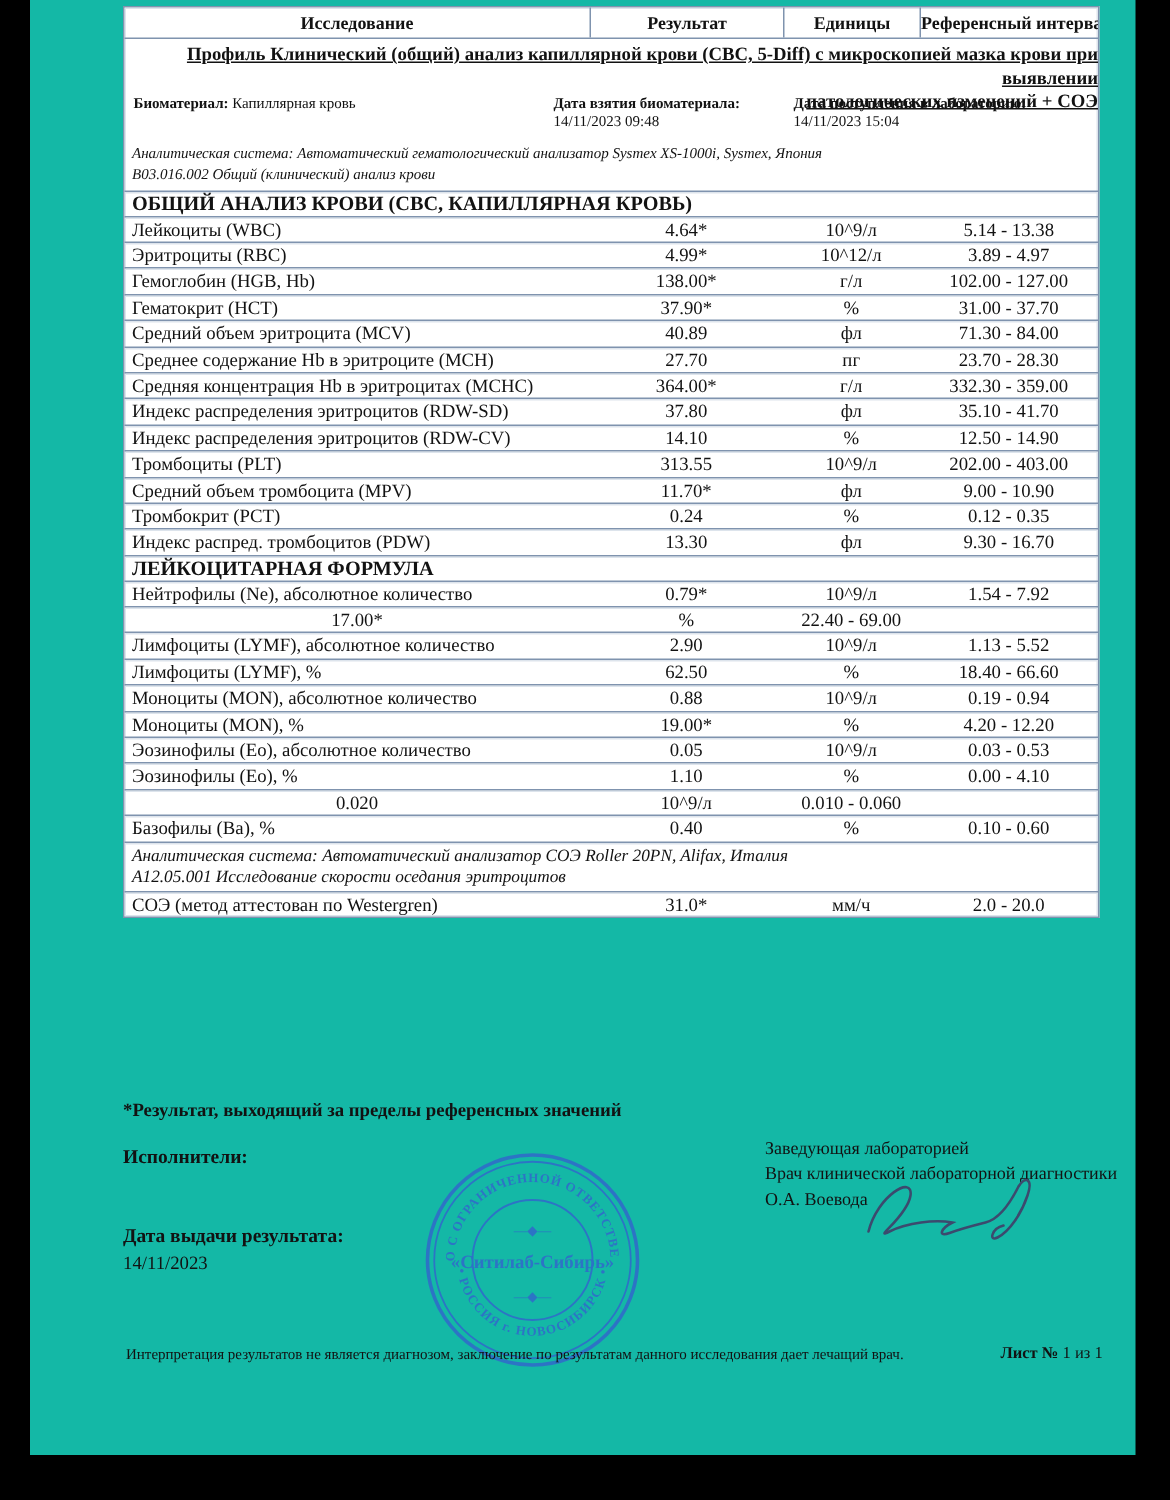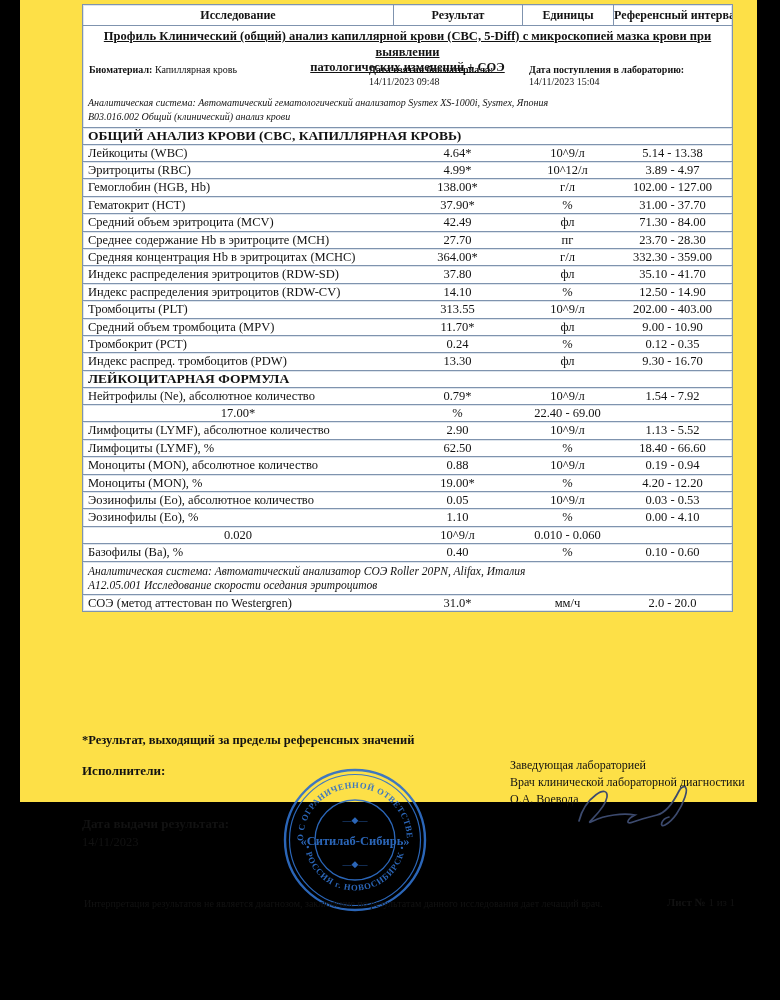--- a/index.html
+++ b/index.html
@@ -11,43 +11,43 @@
   *{margin:0;padding:0;box-sizing:border-box;}
   html,body{width:780px;height:1000px;}
   body{
     background:#000;
     font-family:"Liberation Serif","DejaVu Serif",serif;
     color:var(--ink);
     position:relative;
     overflow:hidden;
   }
   .page{
-    position:absolute;left:20px;top:0;width:737px;height:802px;
-    background:#fde047;
+    position:absolute;left:20px;top:0;width:737px;height:970px;
+    background:#14b8a6;
   }
   
   .report-table{
     position:absolute;left:62px;top:4px;width:651px;
     border:1px solid var(--bd);
     box-shadow:inset 0 0 0 1px var(--bdl);
     background:#fff;
   }
   .thead{
     display:grid;
     grid-template-columns:310px 129px 91px 119px;
     height:21px;
     border-bottom:1px solid var(--bd);
   }
   .hcell{
     font-weight:bold;font-size:12px;line-height:20px;text-align:center;
     white-space:nowrap;overflow:hidden;
   }
   .hcell + .hcell{border-left:1px solid var(--bd);}
   .title-block{
-    height:35px;padding-top:3px;text-align:center;
+    height:35px;padding-top:3px;text-align:right;
     font-weight:bold;font-size:12.5px;line-height:15.5px;
   }
   .title-block span{text-decoration:underline;}
   .bio-block{
     position:relative;height:35px;font-size:10px;
   }
   .bio-label{font-weight:bold;}
   .bio-material{position:absolute;left:6px;top:3px;}
   .date-col-1{position:absolute;left:286px;top:3px;}
   .date-col-2{position:absolute;left:446px;top:3px;}
@@ -150,21 +150,21 @@
           <div class="cell center">102.00 - 127.00</div>
         </div>
         <div class="trow data-row bold">
           <div class="cell name-cell">Гематокрит (HCT)</div>
           <div class="cell center">37.90*</div>
           <div class="cell center">%</div>
           <div class="cell center">31.00 - 37.70</div>
         </div>
         <div class="trow data-row">
           <div class="cell name-cell">Средний объем эритроцита (MCV)</div>
-          <div class="cell center">42.49</div>
+          <div class="cell center">40.89</div>
           <div class="cell center">фл</div>
           <div class="cell center">71.30 - 84.00</div>
         </div>
         <div class="trow data-row">
           <div class="cell name-cell">Среднее содержание Hb в эритроците (MCH)</div>
           <div class="cell center">27.70</div>
           <div class="cell center">пг</div>
           <div class="cell center">23.70 - 28.30</div>
         </div>
         <div class="trow data-row bold">

